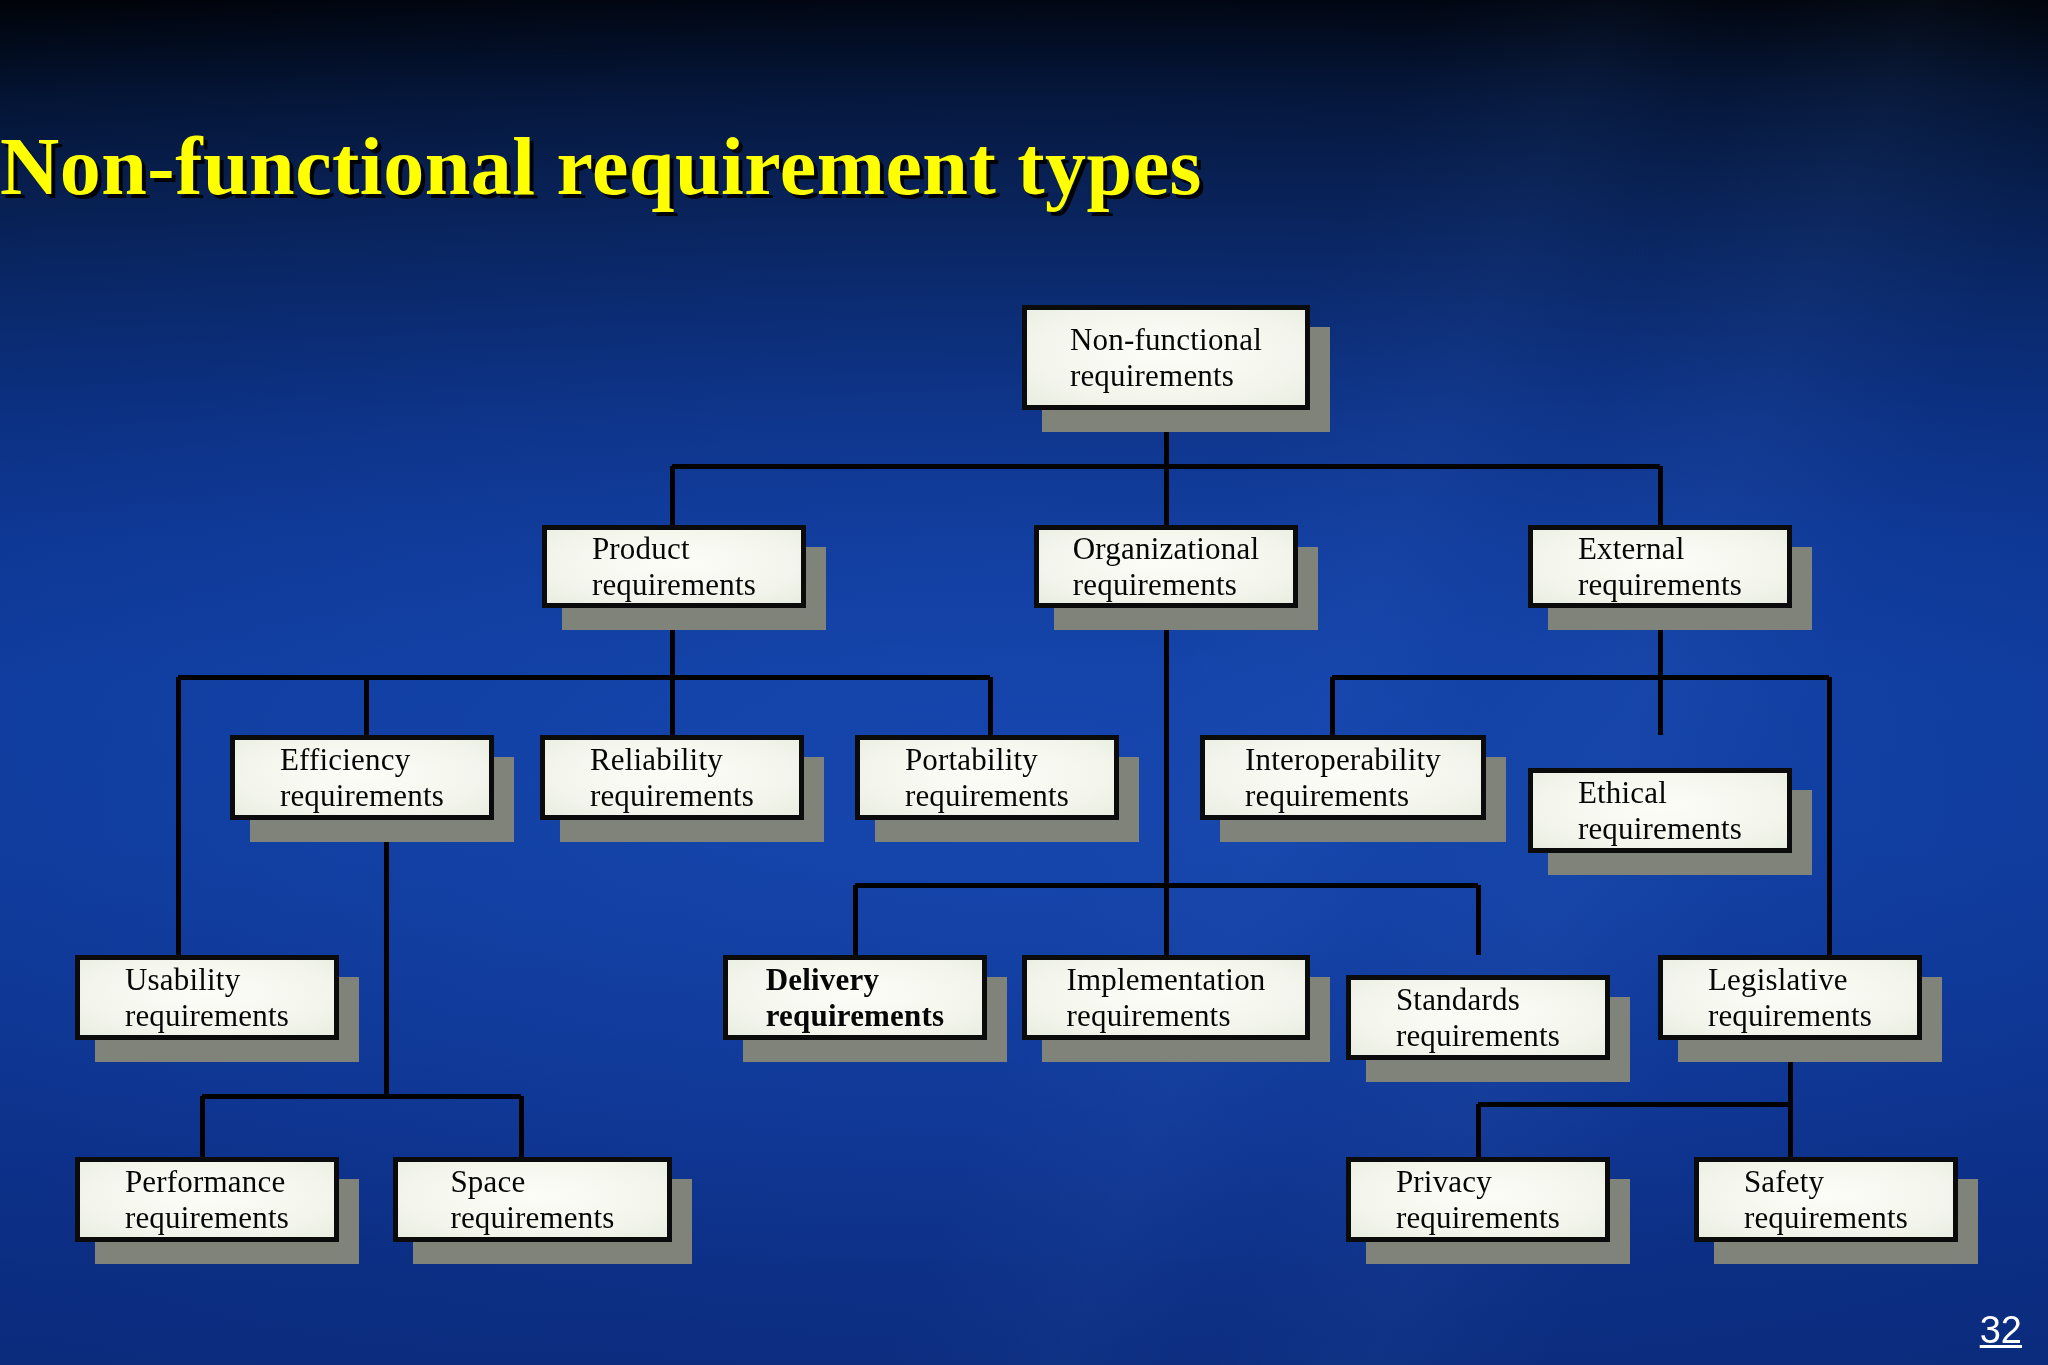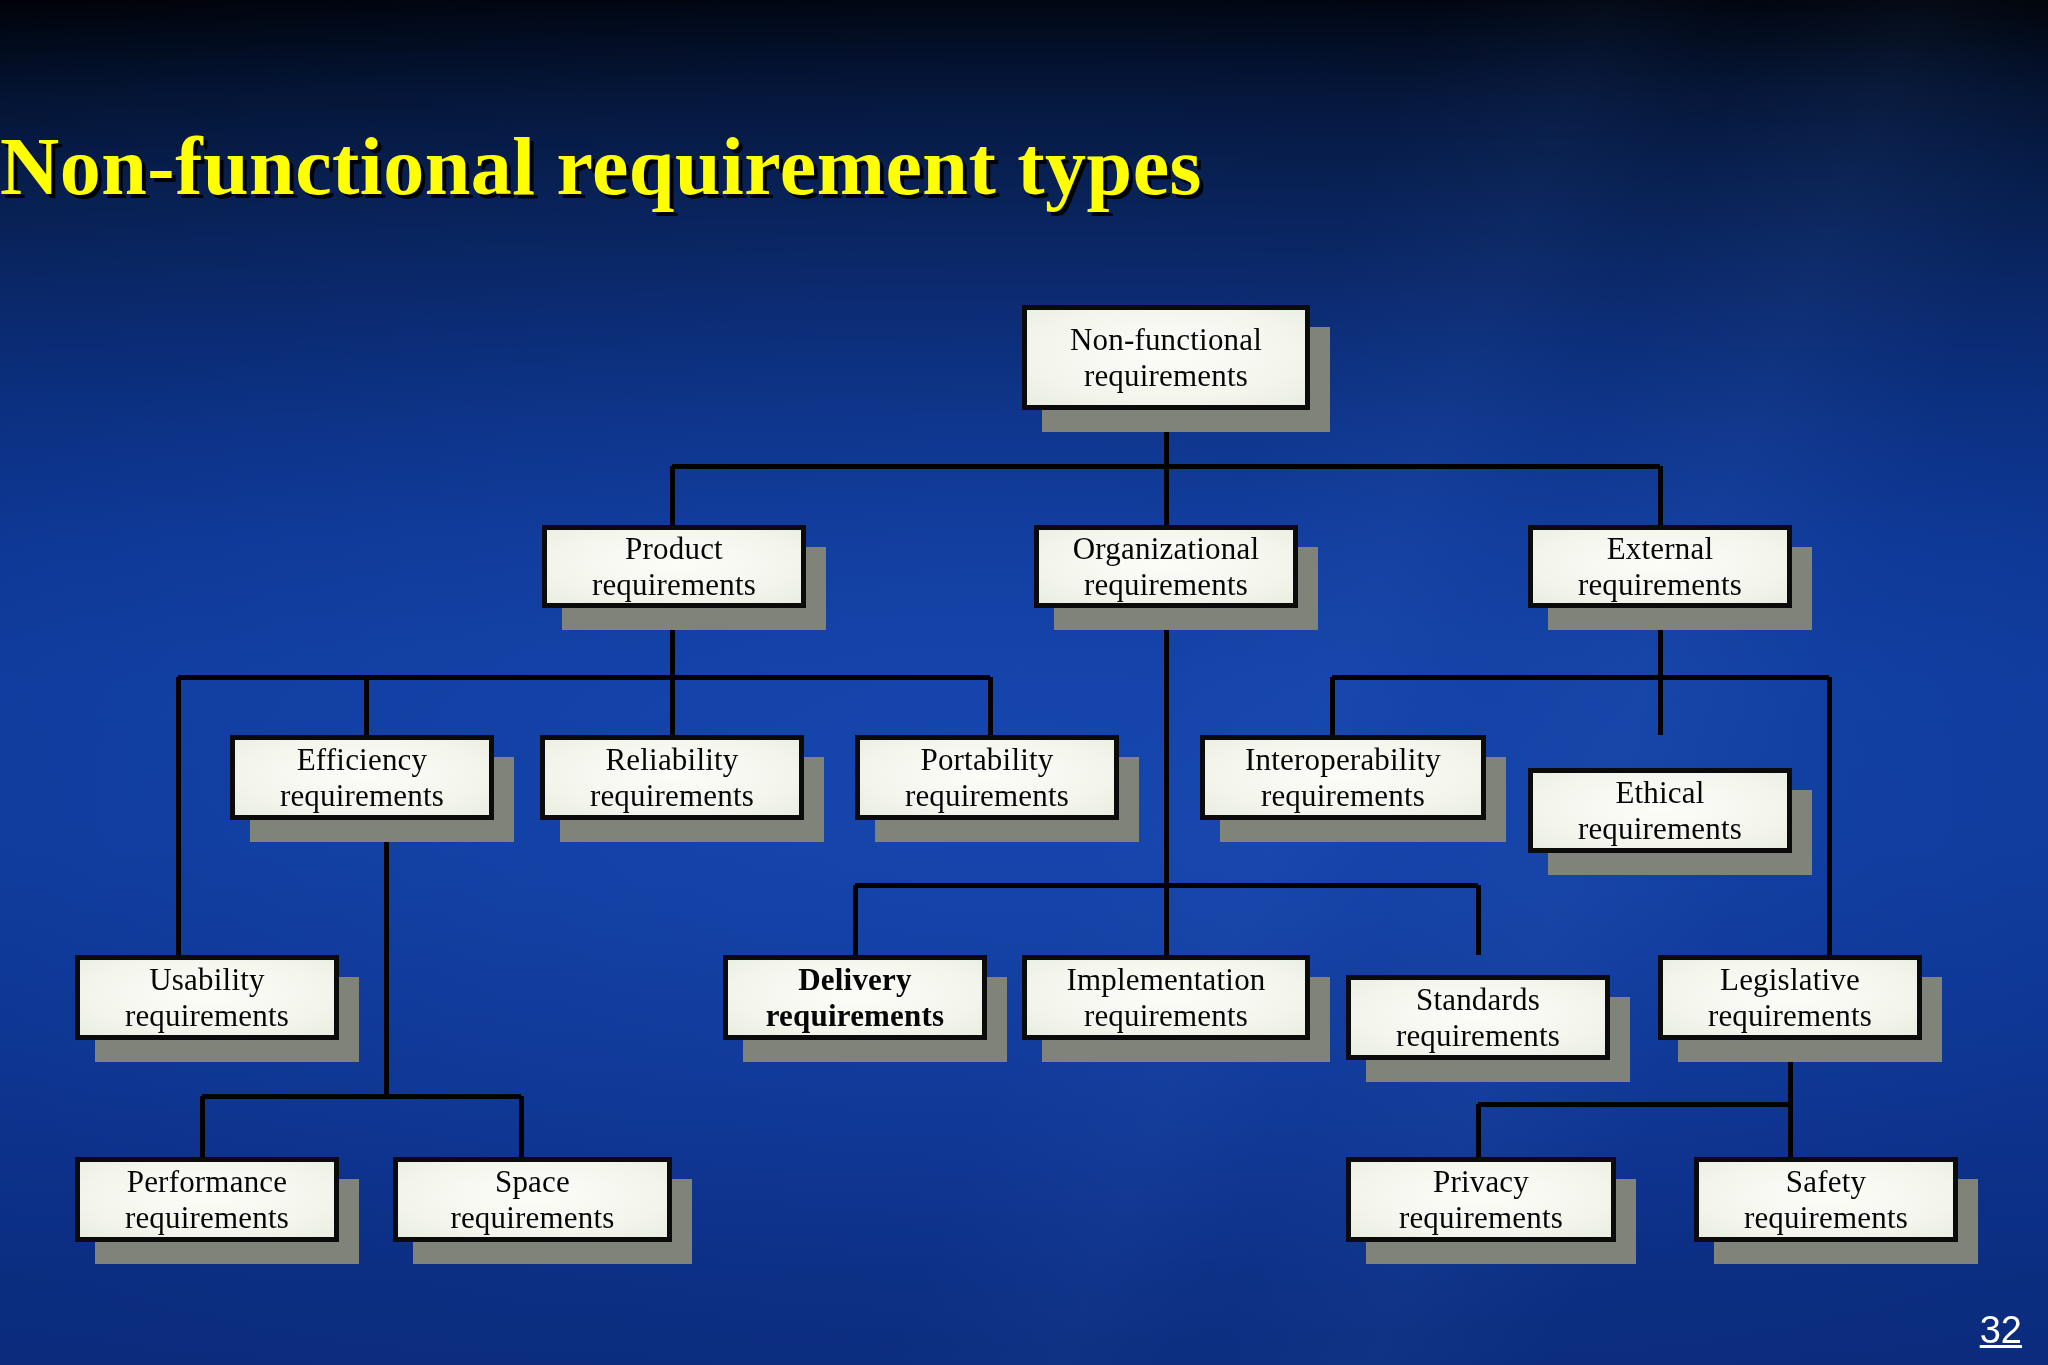--- a/index.html
+++ b/index.html
@@ -83,21 +83,20 @@
     height: 100%;
     border: 5px solid #0b0b0b;
     box-sizing: border-box;
     background:
       radial-gradient(ellipse 120% 130% at 50% 45%, #fdfdf8 0%, #f3f5ec 40%, #dfe4d4 78%, #ccd2bd 100%);
     display: flex;
     align-items: center;
     justify-content: center;
   }
   .node .label {
-    text-align: center;
     color: #060606;
     font-family: "Liberation Serif", "DejaVu Serif", serif;
     font-size: 31px;
     line-height: 1.16;
     letter-spacing: 0.2px;
     padding: 0 6px;
   }
   .node .label .l2 { display: block; }
 
   #pagenum {
@@ -313,21 +312,21 @@
   <div class="node" style="left:393px; top:1157px; width:264px; height:85px;padding-left:15px;">
     <div class="shadow"></div>
     <div class="boxwrap">
       <div class="label">
         <span>Space</span>
         <span class="l2">requirements</span>
       </div>
     </div>
   </div>
 
-  <div class="node" style="left:1346px; top:1157px; width:264px; height:85px;padding-left:6px;">
+  <div class="node" style="left:1346px; top:1157px; width:264px; height:85px;">
     <div class="shadow"></div>
     <div class="boxwrap">
       <div class="label">
         <span>Privacy</span>
         <span class="l2">requirements</span>
       </div>
     </div>
   </div>
 
   <div class="node" style="left:1658px; top:1157px; width:264px; height:85px;margin-left:36px;">

